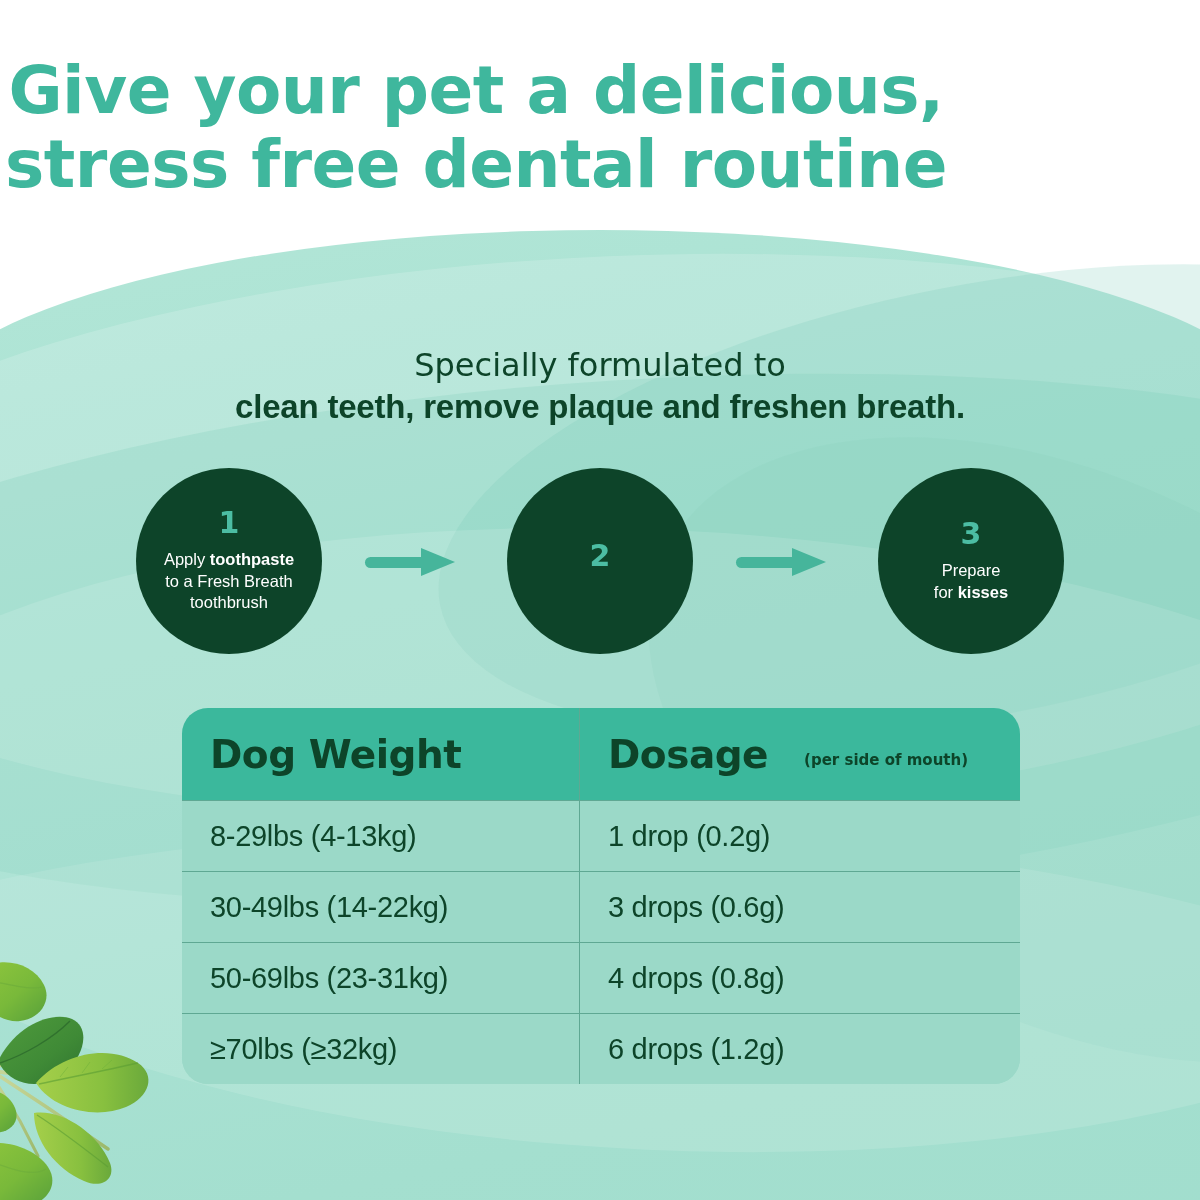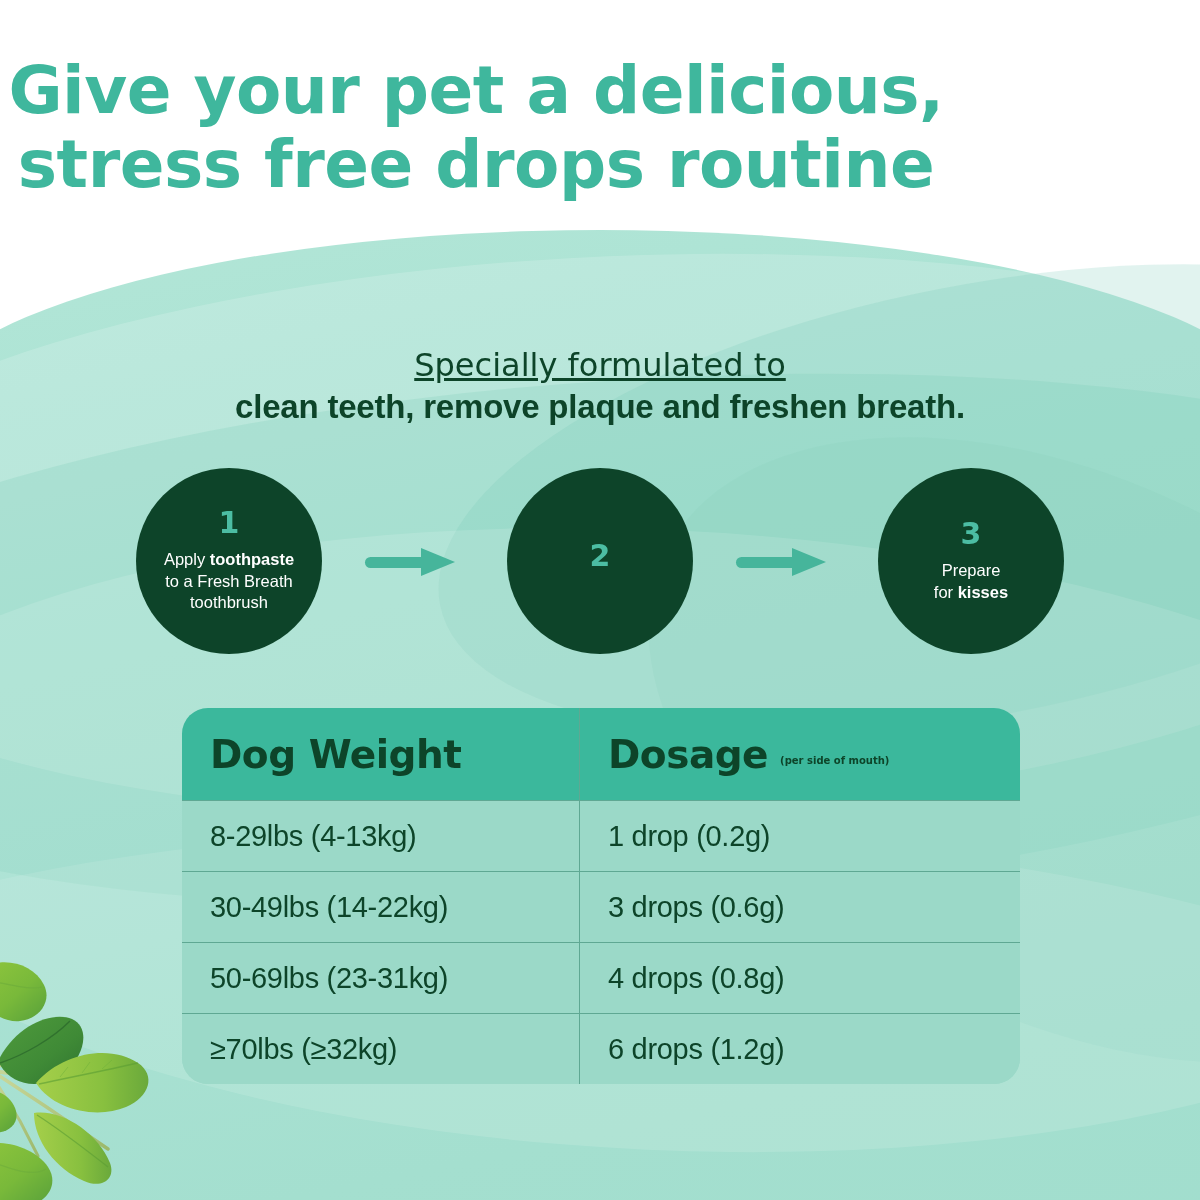--- a/index.html
+++ b/index.html
@@ -120,21 +120,20 @@
     text-align: center;
     color: #0d4429;
     z-index: 6;
   }
   .sub .s1 {
     display: block;
     font-family: "DejaVu Sans", sans-serif;
     font-size: 32px;
     font-weight: normal;
     line-height: 1.24;
-    text-decoration: underline;
   }
   .sub .s2 {
     display: block;
     font-family: Liberation Sans, sans-serif;
     font-size: 33px;
     font-weight: bold;
     line-height: 1.3;
     letter-spacing: -0.2px;
   }
 
@@ -233,33 +232,33 @@
     height: 71px;
     border-top: 1.5px solid #5fa893;
   }
   .cell {
     box-sizing: border-box;
     display: flex;
     align-items: center;
     padding-left: 28px;
   }
   .cell.col1 { width: 398px; border-right: 1.5px solid #5fa893; }
-  .cell.col2 { width: 440px; }
+  .cell.col2 { width: 440px; gap: 24px; }
   .th-text {
     color: #0d4429;
     font-family: "DejaVu Sans", sans-serif;
     font-weight: bold;
     font-size: 39px;
     letter-spacing: -0.5px;
   }
   .th-note {
     color: #0d4429;
     font-family: "DejaVu Sans", sans-serif;
     font-weight: bold;
-    font-size: 10px;
+    font-size: 15px;
     margin-left: 12px;
     margin-top: 12px;
   }
   .td-text {
     color: #0d4429;
     font-family: "Liberation Sans", sans-serif;
     font-size: 29px;
     letter-spacing: -0.3px;
   }
 
@@ -283,21 +282,21 @@
     <div class="wave wave-a"></div>
     <div class="wave wave-b"></div>
     <div class="wave wave-d"></div>
     <div class="wave wave-c"></div>
     <div class="wave wave-f"></div>
     <div class="wave wave-e"></div>
   </div>
 
   <div class="headline">
     <span>Give your pet a delicious,</span>
-    <span class="l2">stress free drops routine</span>
+    <span class="l2">stress free dental routine</span>
   </div>
 
   <div class="sub">
     <span class="s1">Specially formulated to</span>
     <span class="s2">clean teeth, remove plaque and freshen breath.</span>
   </div>
 
   <div class="steps">
 
     <div class="circle c1">

